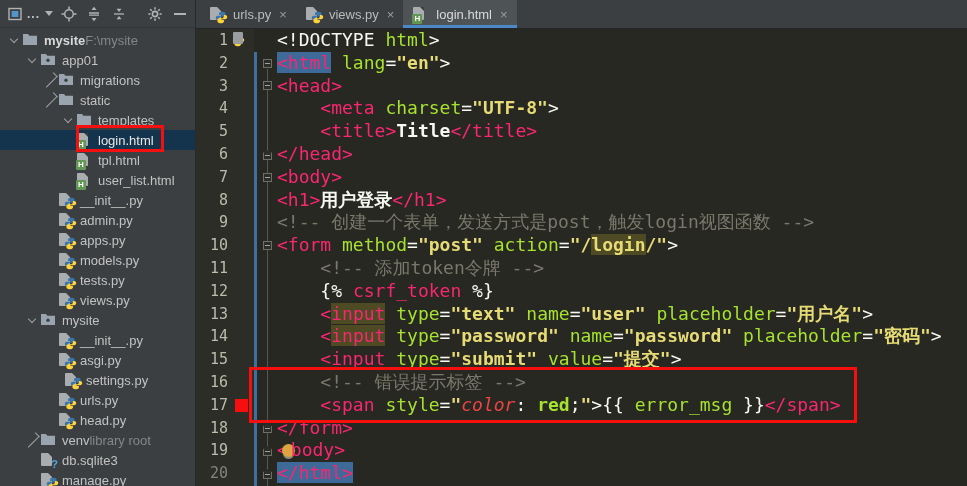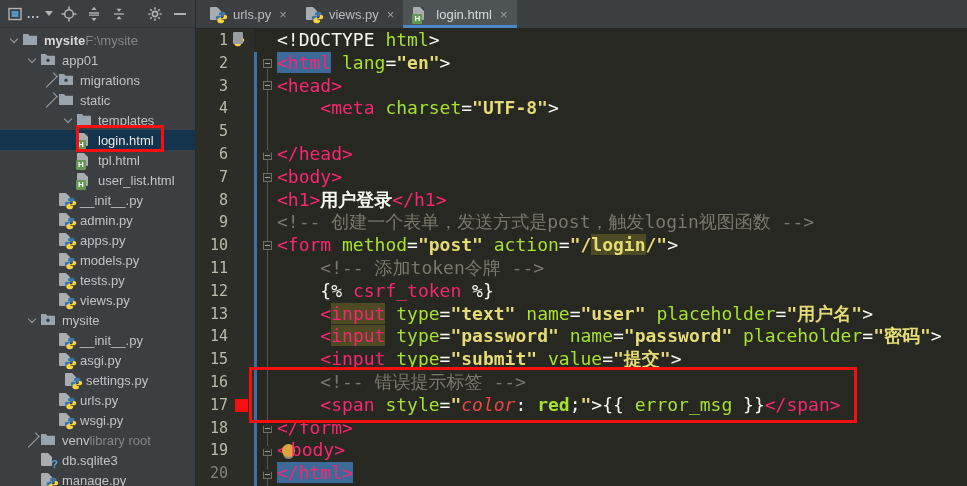--- a/index.html
+++ b/index.html
@@ -318,21 +318,21 @@
         </div>
         <div class="trow" style="padding-left: 42px;">
           <span class="chevslot"></span>
           <span class="ticon">
             <span class="page"></span>
             <svg class="pysnake" width="13" height="13" viewBox="0 0 16 16">
               <path fill="#3b76a8" d="M7.9 1C6 1 5 1.9 5 3.3V5h3v.8H3.5C2 5.8 1 6.9 1 8.5S2 11.2 3.5 11.2H5V9.6C5 8.2 6.2 7 7.6 7h3.2C12 7 13 6 13 4.8V3.3C13 1.9 11.6 1 9.7 1z"></path>
               <path fill="#ffd43b" d="M8.1 15c1.9 0 2.9-.9 2.9-2.3V11H8v-.8h4.5c1.5 0 2.5-1.1 2.5-2.7S14 4.8 12.5 4.8H11v1.6C11 7.8 9.8 9 8.4 9H5.2C4 9 3 10 3 11.2v1.5C3 14.1 4.4 15 6.3 15z"></path>
             </svg>
           </span>
-          <span class="tlabel">wsgi.py</span>
+          <span class="tlabel">head.py</span>
         </div>
         <div class="trow" style="padding-left: 24px;">
           <span class="chevslot">
             <span class="chev right"></span>
           </span>
           <span class="ticon"><svg width="16" height="14" viewBox="0 0 16 14">
               <path fill="#9aa4ae" d="M1 2h5l1.4 1.8H15V13H1z"></path>
             </svg></span>
           <span class="tlabel">venv</span>
           <span class="tsub">library root</span>
@@ -435,20 +435,21 @@
             <span class="gico"></span>
             <span class="gvcs"></span>
             <span class="gfold"></span>
             <span class="cline"><span class="tok-plain">    </span><span class="tok-tag">&lt;meta </span><span class="tok-attr">charset</span><span class="tok-plain">=</span><span class="tok-value">"UTF-8"</span><span class="tok-plain">&gt;</span></span>
           </div>
           <div class="erow">
             <span class="gnum">5</span>
             <span class="gico"></span>
             <span class="gvcs"></span>
             <span class="gfold"></span>
+            <span class="cline"><span class="tok-plain">    </span><span class="tok-tag">&lt;title&gt;</span><span class="tok-bold">Title</span><span class="tok-tag">&lt;/title&gt;</span></span>
           </div>
           <div class="erow">
             <span class="gnum">6</span>
             <span class="gico"></span>
             <span class="gvcs"></span>
             <span class="gfold">
               <span class="fm end"></span>
             </span>
             <span class="cline"><span class="tok-tag">&lt;/head&gt;</span></span>
           </div>

